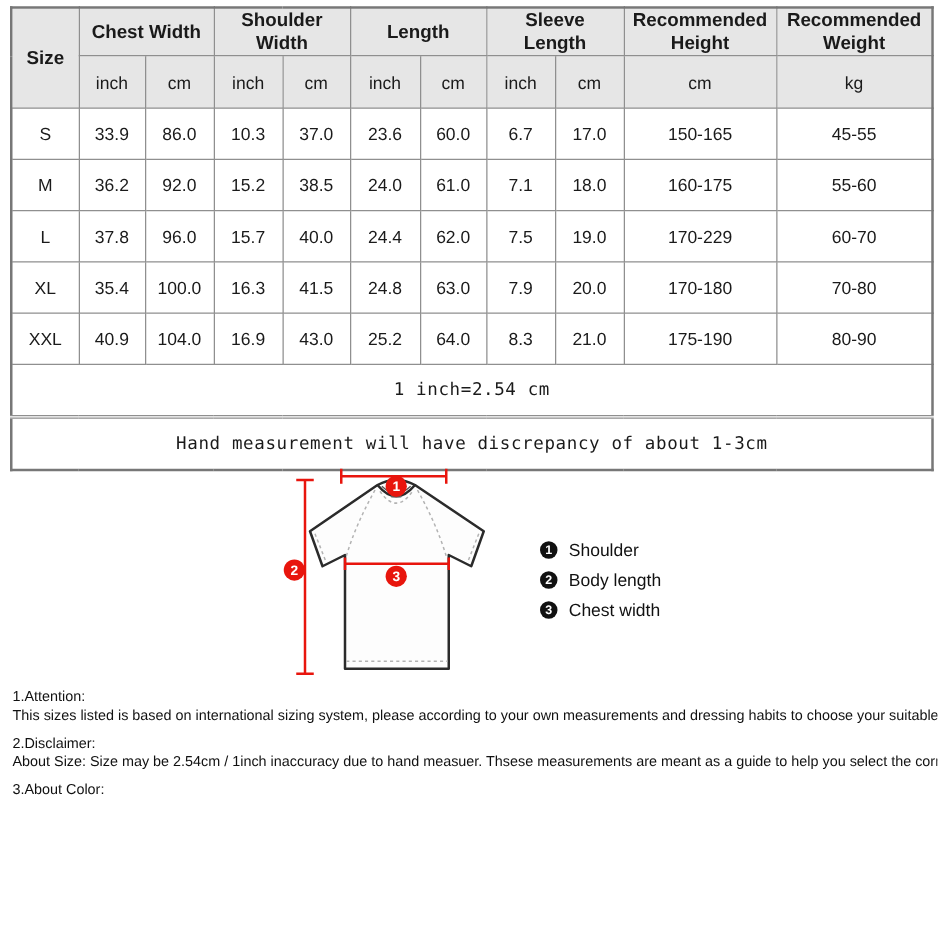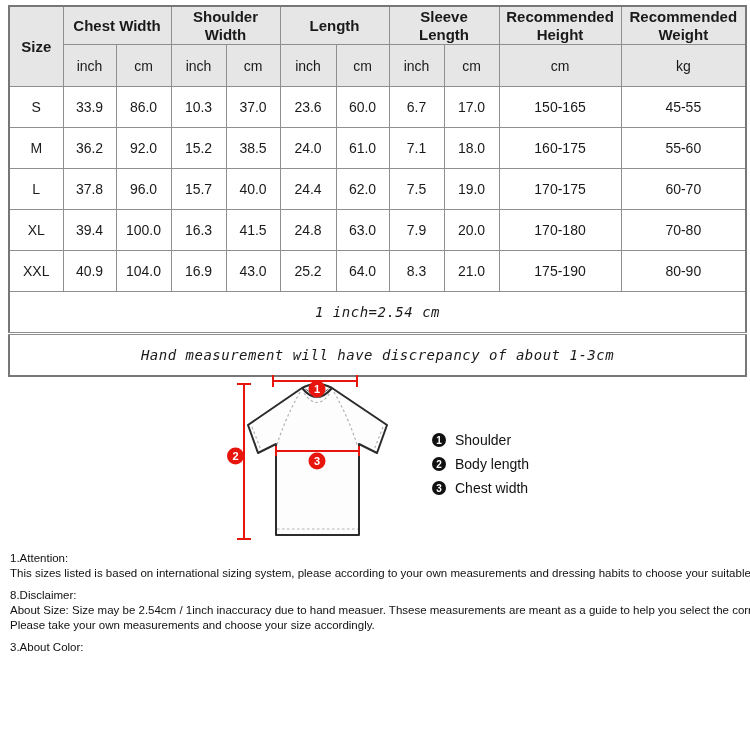--- a/index.html
+++ b/index.html
@@ -19,21 +19,21 @@
   }
   table.chart th{
     background:#e6e6e6;font-size:15px;font-weight:bold;
     white-space:pre-line;line-height:18px;
   }
   tr.hdr-group th{height:37px;}
   tr.hdr-units th{height:41px;font-weight:normal;font-size:14px;}
   table.chart td{font-size:14px;height:40px;background:#fff;}
   td.note-cell{
     font-family:"DejaVu Sans Mono",monospace;
-    font-size:15px;height:37px;letter-spacing:0.5px;font-style:italic;
+    font-size:15px;height:37px;letter-spacing:0.5px;
   }
   tr.row-conversion td{border-bottom:3px double #8f8f8f;}
   
   svg.diagram{position:absolute;left:220px;top:368px;}
   .legend{position:absolute;left:432px;top:428px;}
   .legend-row{display:flex;align-items:center;height:24px;}
   .legend-num{
     width:14px;height:14px;border-radius:50%;background:#111;color:#fff;
     font-size:10px;font-weight:bold;display:flex;align-items:center;
     justify-content:center;margin-right:9px;flex:0 0 auto;
@@ -121,26 +121,26 @@
       <tr>
         <td>L</td>
         <td>37.8</td>
         <td>96.0</td>
         <td>15.7</td>
         <td>40.0</td>
         <td>24.4</td>
         <td>62.0</td>
         <td>7.5</td>
         <td>19.0</td>
-        <td>170-175</td>
+        <td>170-229</td>
         <td>60-70</td>
       </tr>
       <tr>
         <td>XL</td>
-        <td>39.4</td>
+        <td>35.4</td>
         <td>100.0</td>
         <td>16.3</td>
         <td>41.5</td>
         <td>24.8</td>
         <td>63.0</td>
         <td>7.9</td>
         <td>20.0</td>
         <td>170-180</td>
         <td>70-80</td>
       </tr>
@@ -215,20 +215,19 @@
     <span class="legend-label">Chest width</span>
   </div>
 </div>
 
 <div class="notes">
   <div class="note-block">
     <div class="note-line">1.Attention:</div>
     <div class="note-line">This sizes listed is based on international sizing system, please according to your own measurements and dressing habits to choose your suitable size.</div>
   </div>
   <div class="note-block">
-    <div class="note-line">8.Disclaimer:</div>
+    <div class="note-line">2.Disclaimer:</div>
     <div class="note-line">About Size: Size may be 2.54cm / 1inch inaccuracy due to hand measuer. Thsese measurements are meant as a guide to help you select the correct size.</div>
-    <div class="note-line">Please take your own measurements and choose your size accordingly.</div>
   </div>
   <div class="note-block">
     <div class="note-line">3.About Color:</div>
   </div>
 </div>
 
 </body></html>

